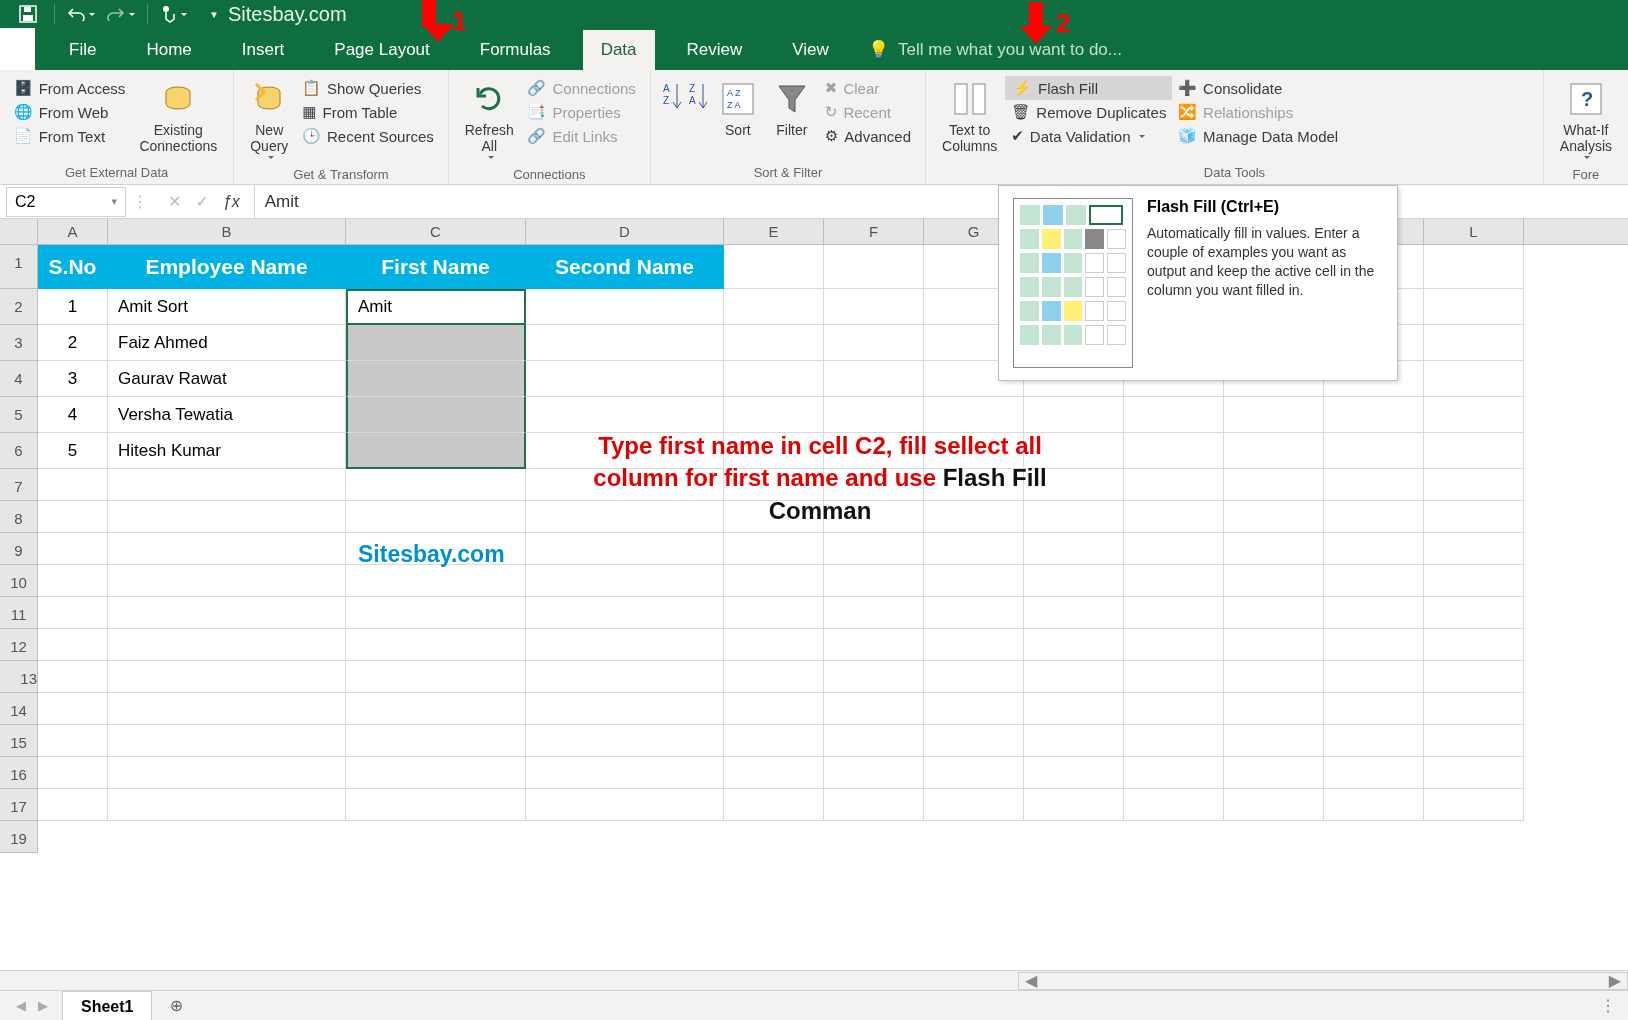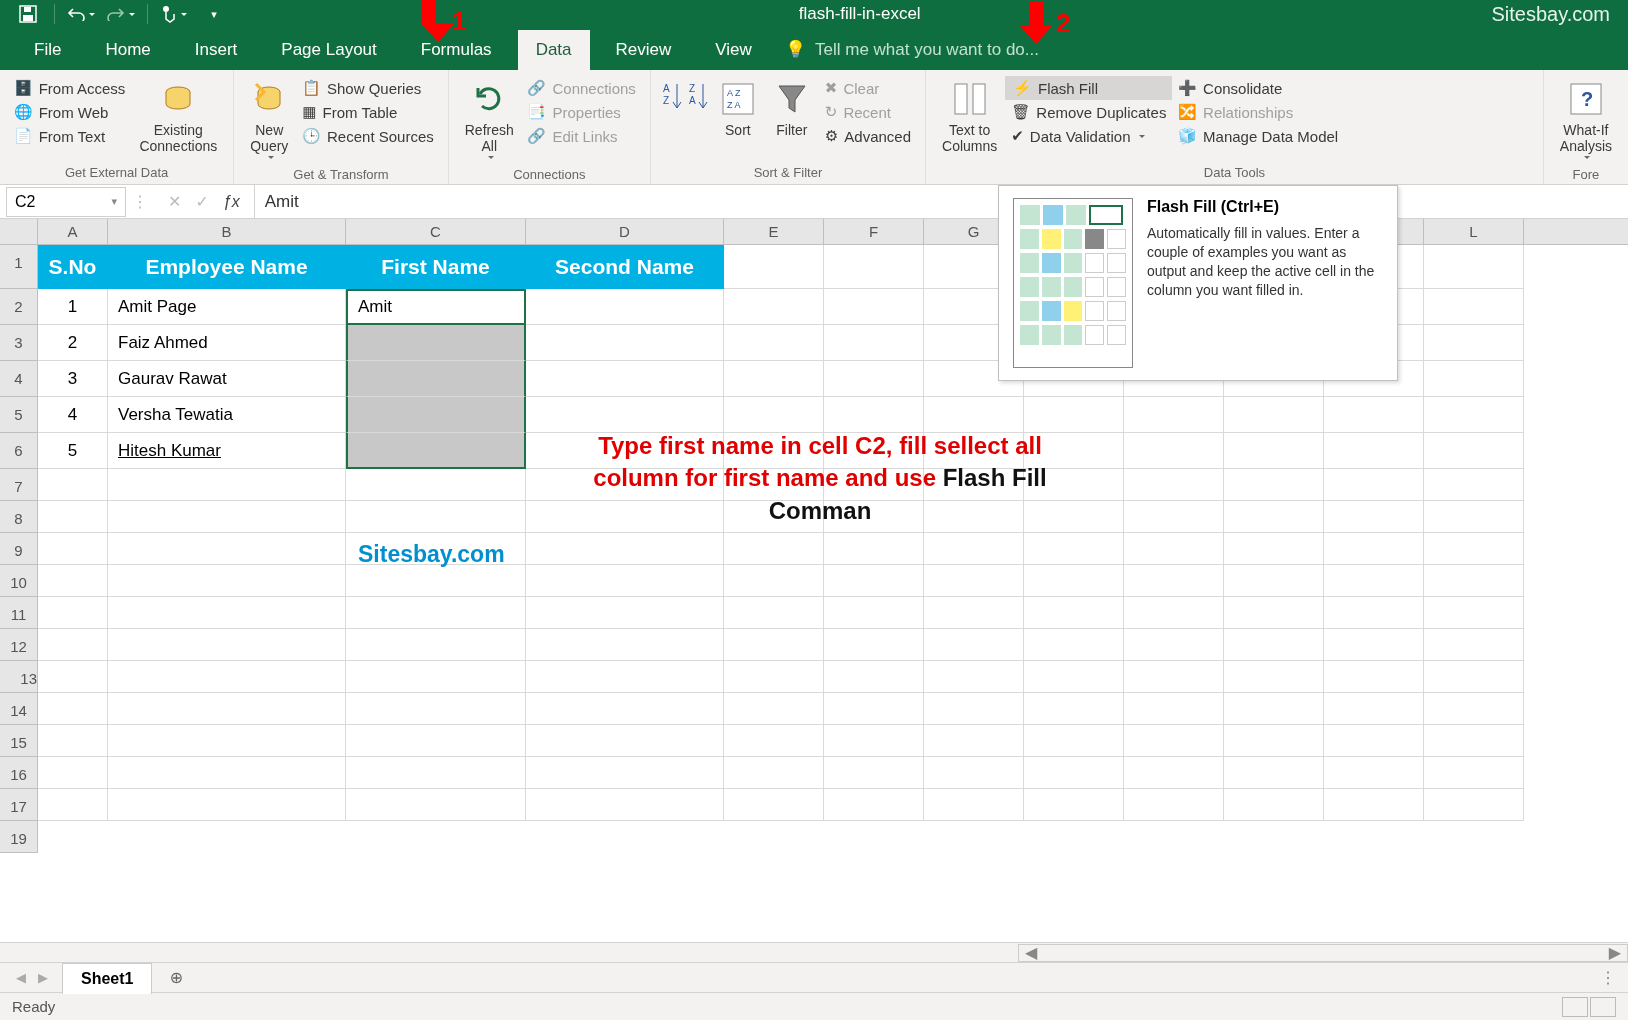--- a/index.html
+++ b/index.html
@@ -8,21 +8,21 @@
 
 .titlebar { height: 28px; background: #0f6e3f; display: flex; align-items: center; color: #fff; }
 .qat { display: flex; align-items: center; gap: 12px; padding-left: 14px; }
 .qat .icon { width: 28px; height: 24px; display: flex; align-items: center; justify-content: center; color: #fff; font-size: 14px; position: relative; }
 .qat .sep { width: 1px; height: 20px; background: rgba(255,255,255,0.25); }
 .qat .dd::after { content: ""; display: inline-block; margin-left: 4px; border: 3px solid transparent; border-top-color: #fff; transform: translateY(2px); }
 .title-center { flex: 1; text-align: center; font-size: 17px; color: #fff; }
 .title-right { padding-right: 18px; font-size: 20px; color: #e6f3ec; }
 
 
-.menubar { height: 42px; background: #0f6e3f; display: flex; align-items: flex-end; color: #fff; padding-left: 16px; gap: 8px; }
+.menubar { height: 42px; background: #0f6e3f; display: flex; align-items: flex-end; color: #fff; padding-left: 16px; gap: 14px; margin-left: 35px; }
 .menu-tab { padding: 10px 18px 10px; font-size: 17px; cursor: pointer; }
 .menu-tab.active { background: #f3f2f1; color: #205d3d; }
 .tell-me { display: flex; align-items: center; gap: 8px; font-size: 17px; color: #c4e0d0; margin-left: 8px; padding-bottom: 10px; }
 
 
 .ribbon { height: 115px; background: #f3f2f1; border-bottom: 1px solid #d4d2d0; display: flex; position: relative; }
 .group { border-right: 1px solid #e1dfdd; padding: 6px 8px 0; display: flex; flex-direction: column; }
 .group-body { flex: 1; display: flex; align-items: flex-start; }
 .group-label { text-align: center; font-size: 13px; color: #666; padding: 3px 0 4px; }
 .vbtn { display: flex; flex-direction: column; align-items: center; justify-content: flex-start; padding: 4px 8px; font-size: 14px; color: #3b3a39; cursor: pointer; text-align: center; }
@@ -119,21 +119,20 @@
       </span>
     <span class="sep"></span>
     <span class="icon dd">
         <svg width="16" height="18" viewBox="0 0 16 18">
           <circle cx="5" cy="4" r="3" fill="#fff"></circle>
           <path d="M5 7 v7 l4 3 4-3 v-5" fill="none" stroke="#fff" stroke-width="1.5"></path>
         </svg>
       </span>
     <span class="icon" style="font-size:11px;">▾</span>
   </div>
-  <div class="title-center">flash-fill-in-excel</div>
   <div class="title-right">Sitesbay.com</div>
 </div>
 
 <div class="menubar">
   <div class="menu-tab">File</div>
   <div class="menu-tab">Home</div>
   <div class="menu-tab">Insert</div>
   <div class="menu-tab">Page Layout</div>
   <div class="menu-tab">Formulas</div>
   <div class="menu-tab active">Data</div>
@@ -412,21 +411,21 @@
           <div class="cell " style="width: 100px;"></div>
           <div class="cell " style="width: 100px;"></div>
           <div class="cell " style="width: 100px;"></div>
           <div class="cell " style="width: 100px;"></div>
           <div class="cell " style="width: 100px;"></div>
           <div class="cell " style="width: 100px;"></div>
           <div class="cell " style="width: 100px;"></div>
         </div>
         <div class="cell-row">
           <div class="cell sno" style="width: 70px;">1</div>
-          <div class="cell " style="width: 238px;">Amit Page</div>
+          <div class="cell " style="width: 238px;">Amit Sort</div>
           <div class="cell selected-c2" style="width: 180px;">Amit</div>
           <div class="cell " style="width: 198px;"></div>
           <div class="cell " style="width: 100px;"></div>
           <div class="cell " style="width: 100px;"></div>
           <div class="cell " style="width: 100px;"></div>
           <div class="cell " style="width: 100px;"></div>
           <div class="cell " style="width: 100px;"></div>
           <div class="cell " style="width: 100px;"></div>
           <div class="cell " style="width: 100px;"></div>
           <div class="cell " style="width: 100px;"></div>
@@ -468,21 +467,21 @@
           <div class="cell " style="width: 100px;"></div>
           <div class="cell " style="width: 100px;"></div>
           <div class="cell " style="width: 100px;"></div>
           <div class="cell " style="width: 100px;"></div>
           <div class="cell " style="width: 100px;"></div>
           <div class="cell " style="width: 100px;"></div>
           <div class="cell " style="width: 100px;"></div>
         </div>
         <div class="cell-row">
           <div class="cell sno" style="width: 70px;">5</div>
-          <div class="cell " style="width: 238px; text-decoration: underline;">Hitesh Kumar</div>
+          <div class="cell " style="width: 238px;">Hitesh Kumar</div>
           <div class="cell sel-range sel-bottom" style="width: 180px;"></div>
           <div class="cell " style="width: 198px;"></div>
           <div class="cell " style="width: 100px;"></div>
           <div class="cell " style="width: 100px;"></div>
           <div class="cell " style="width: 100px;"></div>
           <div class="cell " style="width: 100px;"></div>
           <div class="cell " style="width: 100px;"></div>
           <div class="cell " style="width: 100px;"></div>
           <div class="cell " style="width: 100px;"></div>
           <div class="cell " style="width: 100px;"></div>
@@ -713,20 +712,13 @@
   <div class="sheet-tabs">
     <div class="nav-arrows">
         <span>◀</span>
         <span>▶</span>
       </div>
     <div class="sheet-tab">Sheet1</div>
     <div class="sheet-add">⊕</div>
     <div style="flex:1"></div>
     <span style="color:#888;padding-right:12px;">⋮</span>
   </div>
-  <div class="statusbar">
-    <span>Ready</span>
-    <div class="viewicons">
-      <div class="vicon"></div>
-      <div class="vicon"></div>
-    </div>
-  </div>
 </div>
 
 </body></html>

